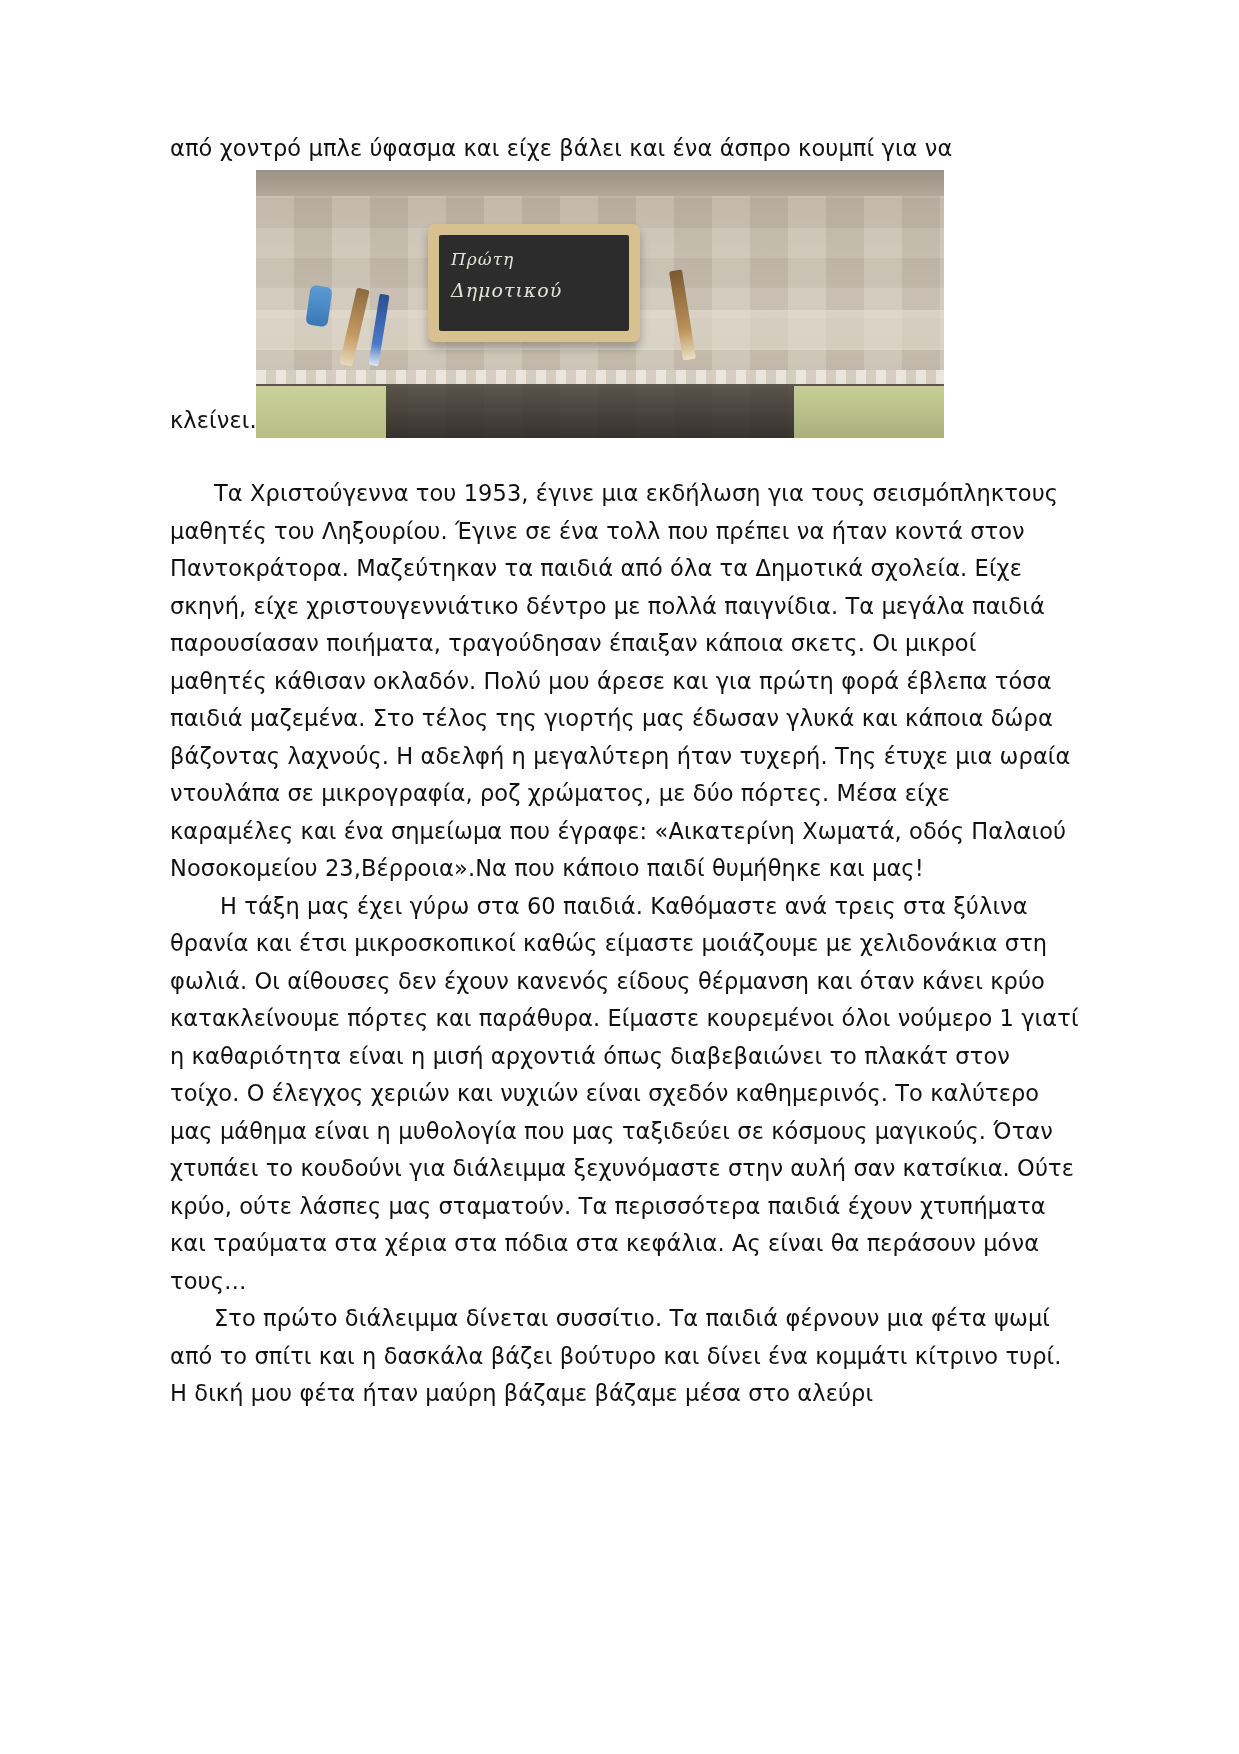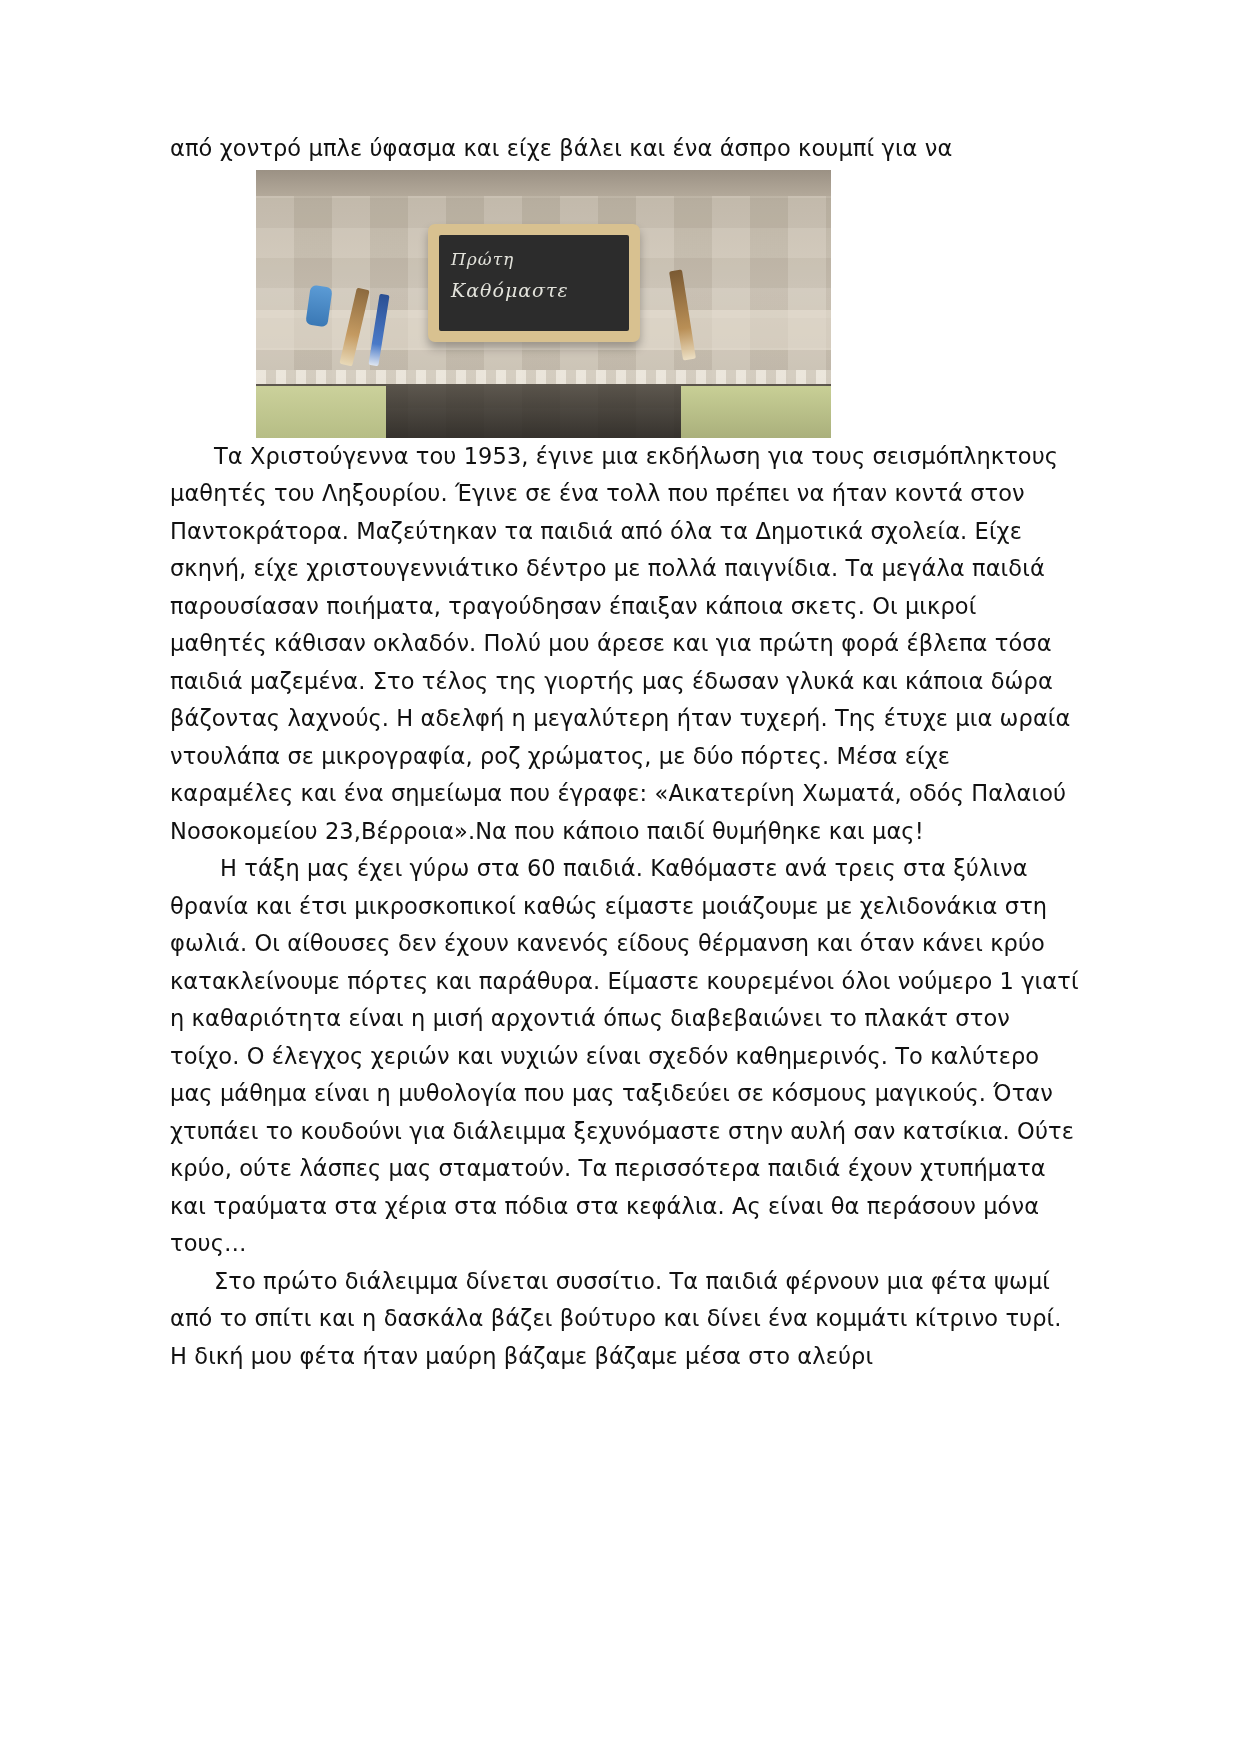--- a/index.html
+++ b/index.html
@@ -35,21 +35,21 @@
   .figure-wrap {
     position: relative;
     margin: 0;
     padding: 0;
     height: 268px;
   }
   .figure {
     position: absolute;
     left: 86px;
     top: 0;
-    width: 575px;
+    width: 688px;
     height: 268px;
     overflow: hidden;
     background: #737373;
   }
   
   .photo-bg {
     position: absolute;
     inset: 0;
     background:
       linear-gradient(180deg, #b6ac9c 0%, #c3b9a9 12%, #cdc4b5 45%, #c7bdad 68%, #b9b0a2 100%);
@@ -183,24 +183,25 @@
       <div class="photo-greencloth2"></div>
 
       <div class="eraser"></div>
       <div class="pencil pencil-a"></div>
       <div class="pencil pencil-b"></div>
       <div class="pencil pencil-c"></div>
 
       <div class="slate">
         <div class="slate-inner">
           <div class="chalk l1">Πρώτη</div>
-          <div class="chalk l2">Καθόμαστε</div>
+          <div class="chalk l2">Δημοτικού</div>
         </div>
       </div>
     </div>
   </div>
 
+  <div class="doc-text line-after-fig">κλείνει.</div>
 
   <p class="doc-text body-par">Τα Χριστούγεννα του 1953, έγινε μια εκδήλωση για τους σεισμόπληκτους μαθητές του Ληξουρίου. Έγινε σε ένα τολλ που πρέπει να ήταν κοντά στον Παντοκράτορα. Μαζεύτηκαν τα παιδιά από όλα τα Δημοτικά σχολεία. Είχε σκηνή, είχε χριστουγεννιάτικο δέντρο με πολλά παιγνίδια. Τα μεγάλα παιδιά παρουσίασαν ποιήματα, τραγούδησαν έπαιξαν κάποια σκετς. Οι μικροί μαθητές κάθισαν οκλαδόν.  Πολύ μου άρεσε  και για πρώτη φορά έβλεπα τόσα παιδιά μαζεμένα. Στο τέλος της γιορτής μας έδωσαν γλυκά και κάποια δώρα βάζοντας λαχνούς. Η αδελφή η μεγαλύτερη ήταν τυχερή. Της έτυχε μια ωραία ντουλάπα σε μικρογραφία, ροζ χρώματος, με δύο πόρτες. Μέσα είχε καραμέλες και ένα σημείωμα που έγραφε: «Αικατερίνη Χωματά, οδός Παλαιού Νοσοκομείου 23,Βέρροια».Να που κάποιο παιδί  θυμήθηκε και μας!</p>
   <p class="doc-text body-par tight">Η τάξη μας έχει γύρω στα 60 παιδιά. Καθόμαστε ανά τρεις στα ξύλινα θρανία και έτσι μικροσκοπικοί καθώς είμαστε μοιάζουμε με χελιδονάκια στη φωλιά. Οι αίθουσες δεν έχουν  κανενός είδους θέρμανση και όταν κάνει κρύο κατακλείνουμε πόρτες και παράθυρα. Είμαστε κουρεμένοι όλοι νούμερο 1 γιατί η καθαριότητα είναι η μισή αρχοντιά όπως διαβεβαιώνει το πλακάτ στον τοίχο. Ο έλεγχος χεριών και νυχιών είναι σχεδόν καθημερινός. Το καλύτερο μας μάθημα είναι η μυθολογία που μας ταξιδεύει σε κόσμους μαγικούς. Όταν χτυπάει το κουδούνι για διάλειμμα ξεχυνόμαστε  στην αυλή σαν κατσίκια. Ούτε κρύο, ούτε λάσπες μας σταματούν. Τα περισσότερα παιδιά έχουν χτυπήματα και τραύματα στα χέρια στα πόδια στα κεφάλια. Ας είναι θα περάσουν μόνα τους…</p>
   <p class="doc-text body-par">Στο πρώτο διάλειμμα δίνεται συσσίτιο. Τα παιδιά φέρνουν μια φέτα ψωμί από το σπίτι και η δασκάλα βάζει βούτυρο και δίνει ένα κομμάτι κίτρινο τυρί. Η δική μου φέτα ήταν μαύρη βάζαμε βάζαμε μέσα στο αλεύρι</p>
 
 </div>
 
 </body></html>

